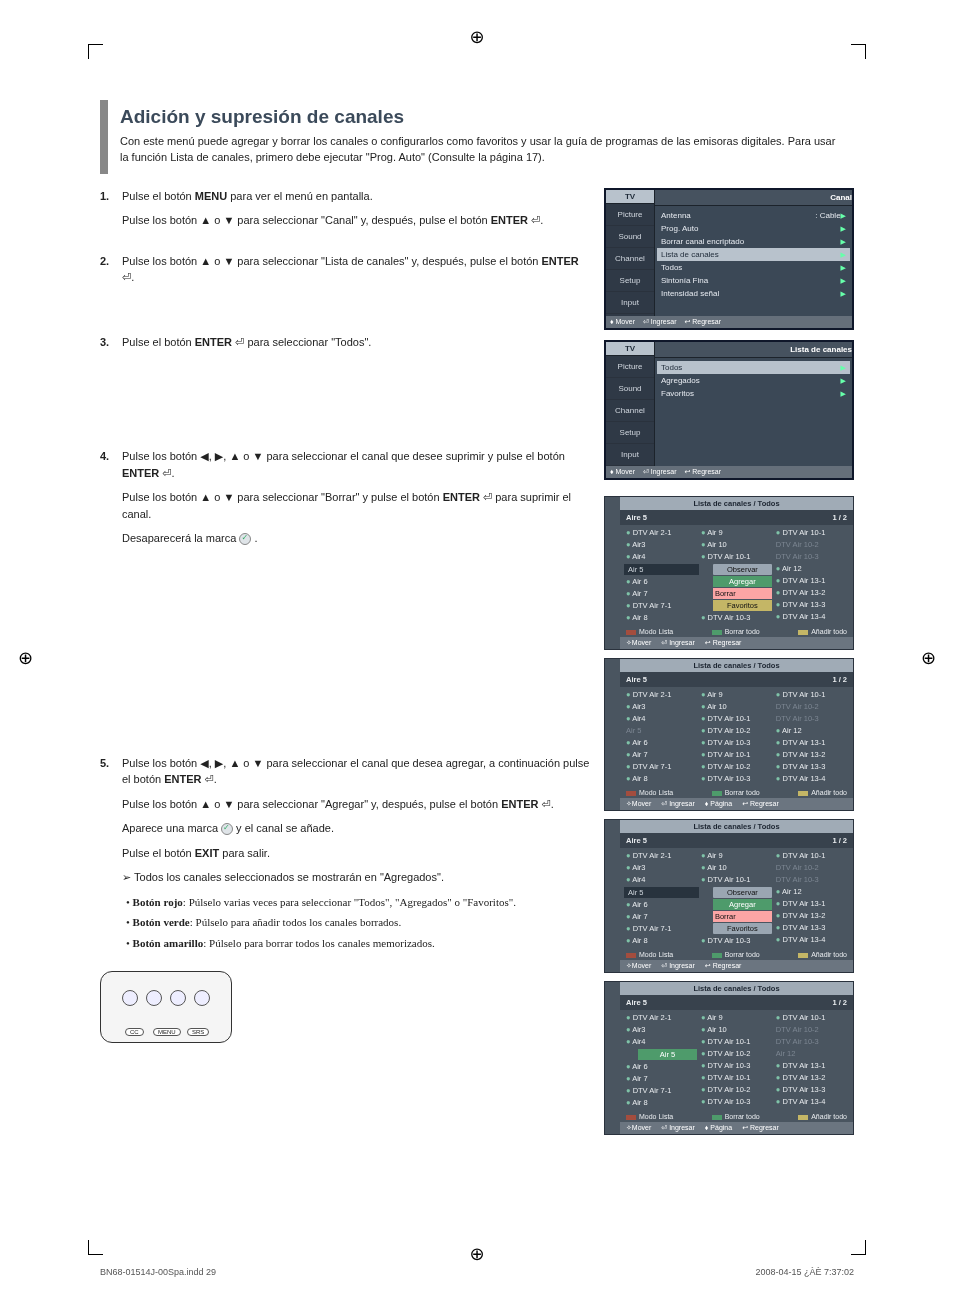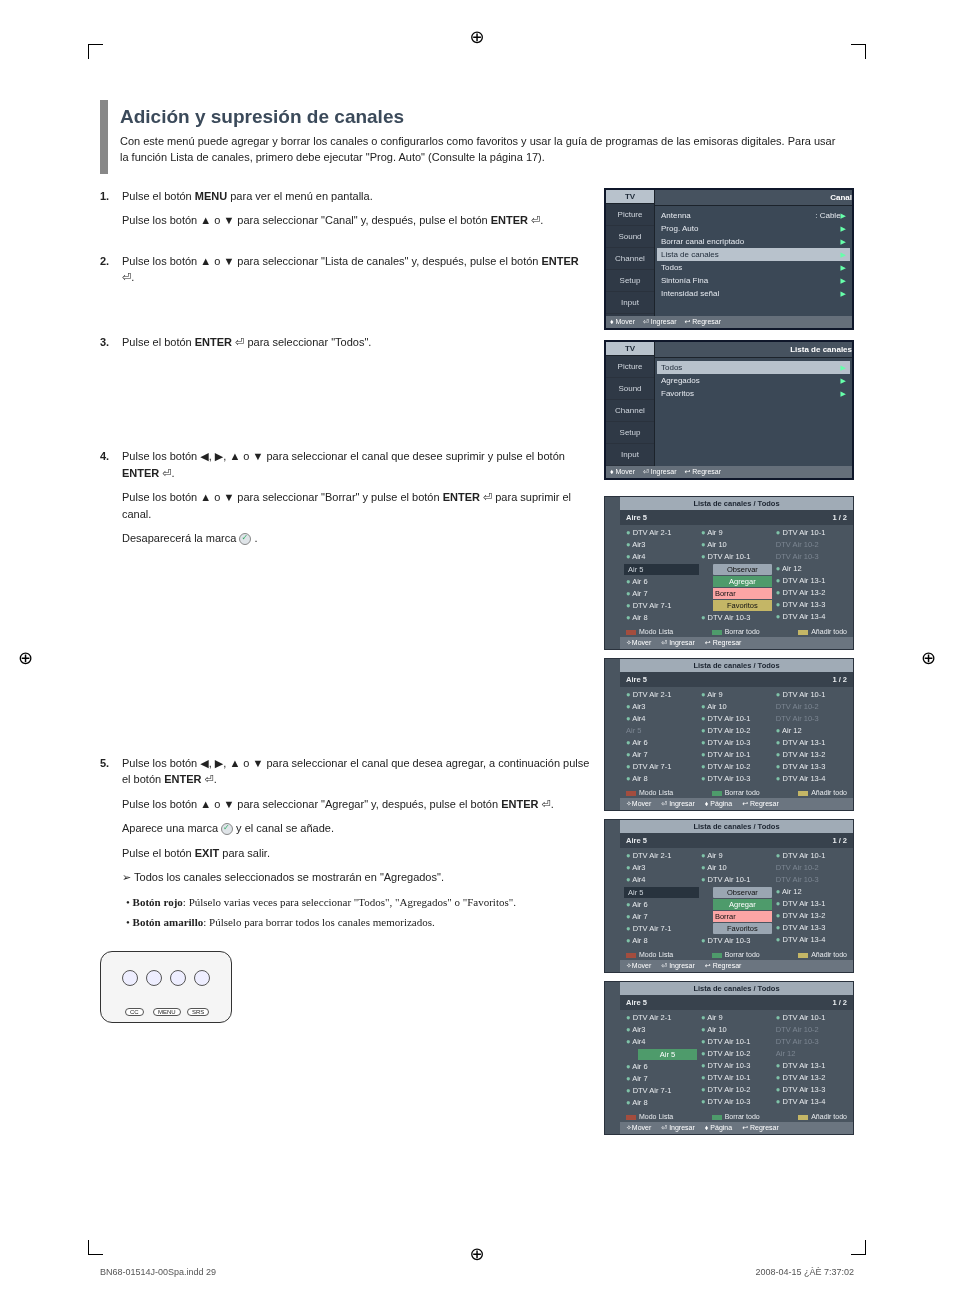--- a/index.html
+++ b/index.html
@@ -266,20 +266,21 @@
           <li style="margin-top: 200px;">
             <div class="num">5.</div>
             <div class="txt">
               <p>Pulse los botón ◀, ▶, ▲ o ▼ para seleccionar el canal que desea agregar, a continuación pulse el botón <b>ENTER</b> ⏎.</p>
               <p>Pulse los botón ▲ o ▼ para seleccionar "Agregar" y, después, pulse el botón <b>ENTER</b> ⏎.</p>
               <p>Aparece una marca <span class="check-icon"></span> y  el canal se añade.</p>
               <p>Pulse el botón <b>EXIT</b> para salir.</p>
               <p class="note-arrow">Todos los canales seleccionados se mostrarán en "Agregados".</p>
               <div class="bullets">
                 <div class="b">• <b>Botón rojo</b>: Púlselo varias veces para seleccionar "Todos", "Agregados" o "Favoritos".</div>
+                <div class="b">• <b>Botón verde</b>: Púlselo para añadir todos los canales borrados.</div>
                 <div class="b">• <b>Botón amarillo</b>: Púlselo para borrar todos los canales memorizados.</div>
               </div>
             </div>
           </li>
         </ol>
 
       <div class="remote">
         <div class="dots">
           <span class="dot"></span><span class="dot"></span><span class="dot"></span><span class="dot"></span>
         </div>

